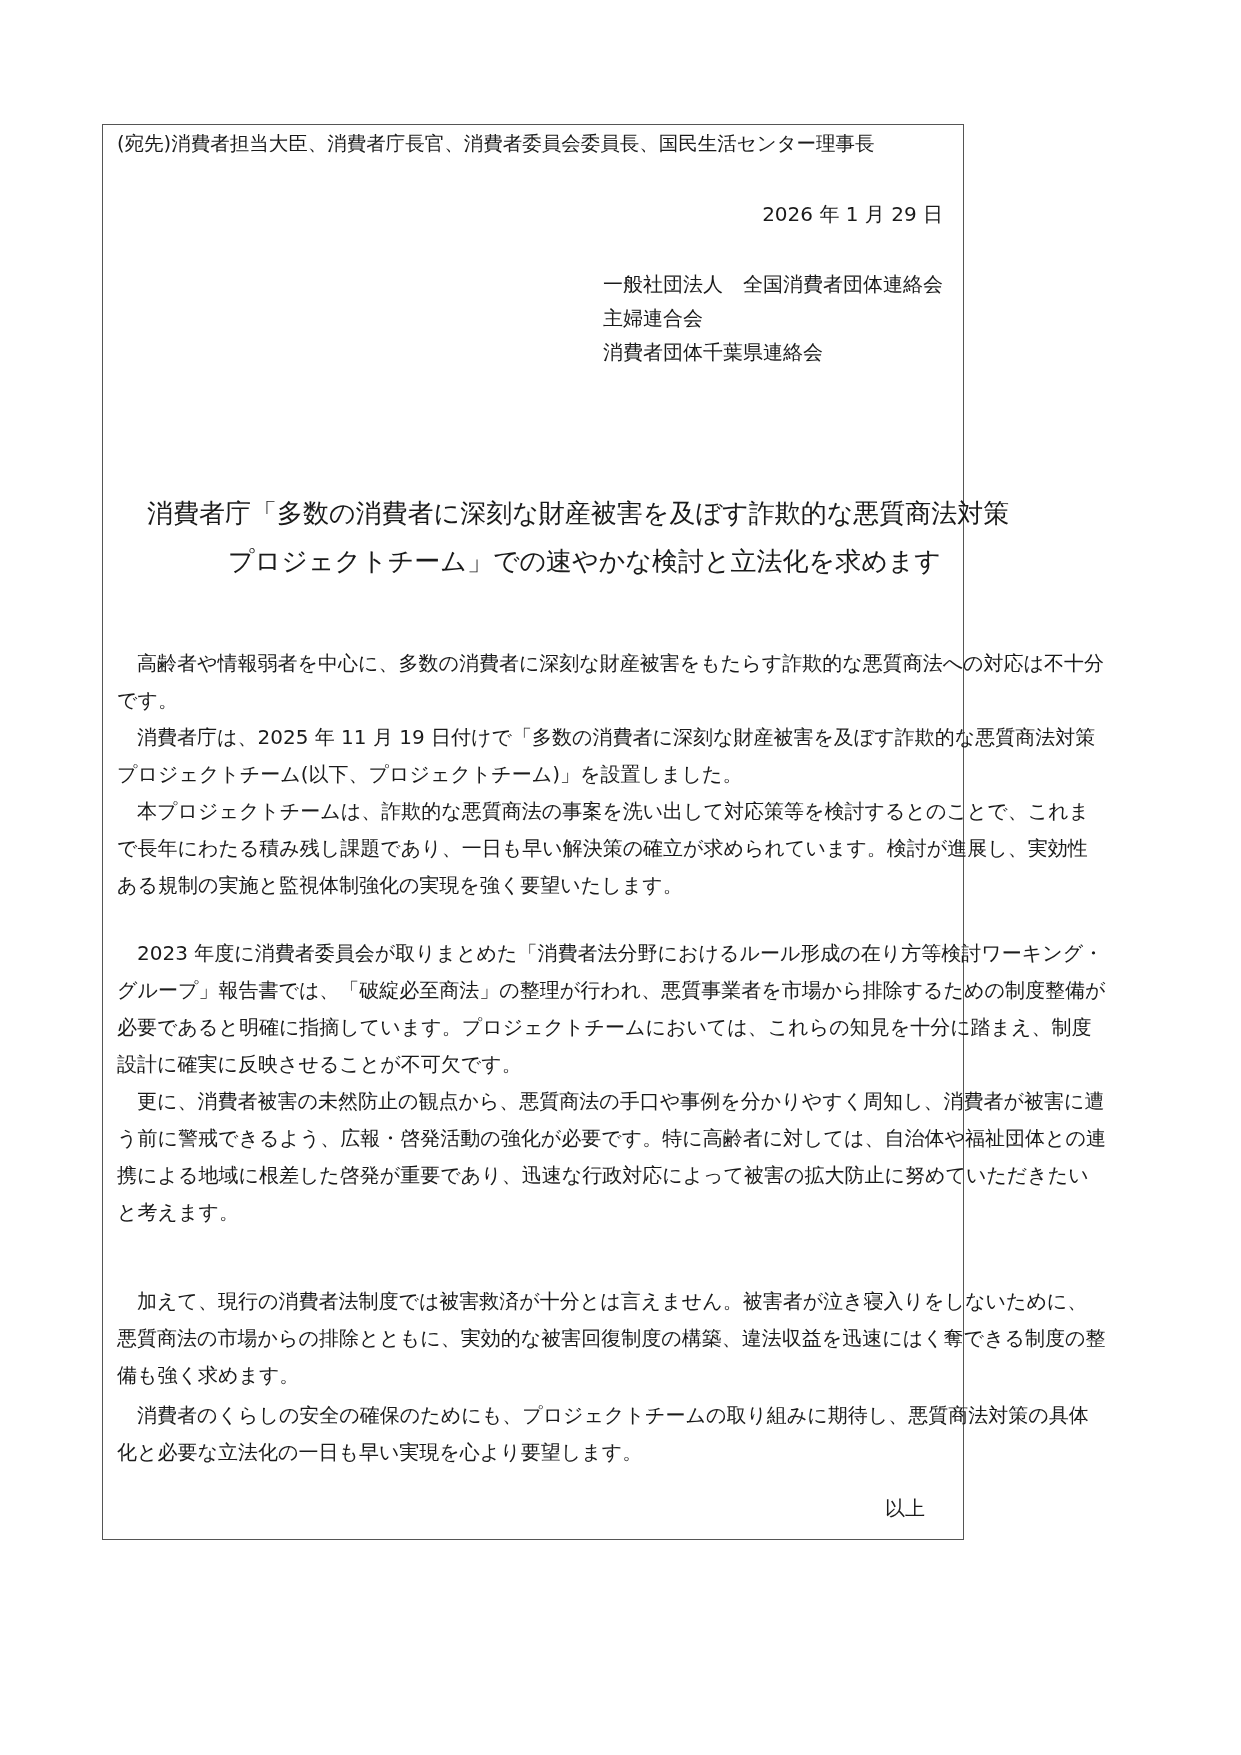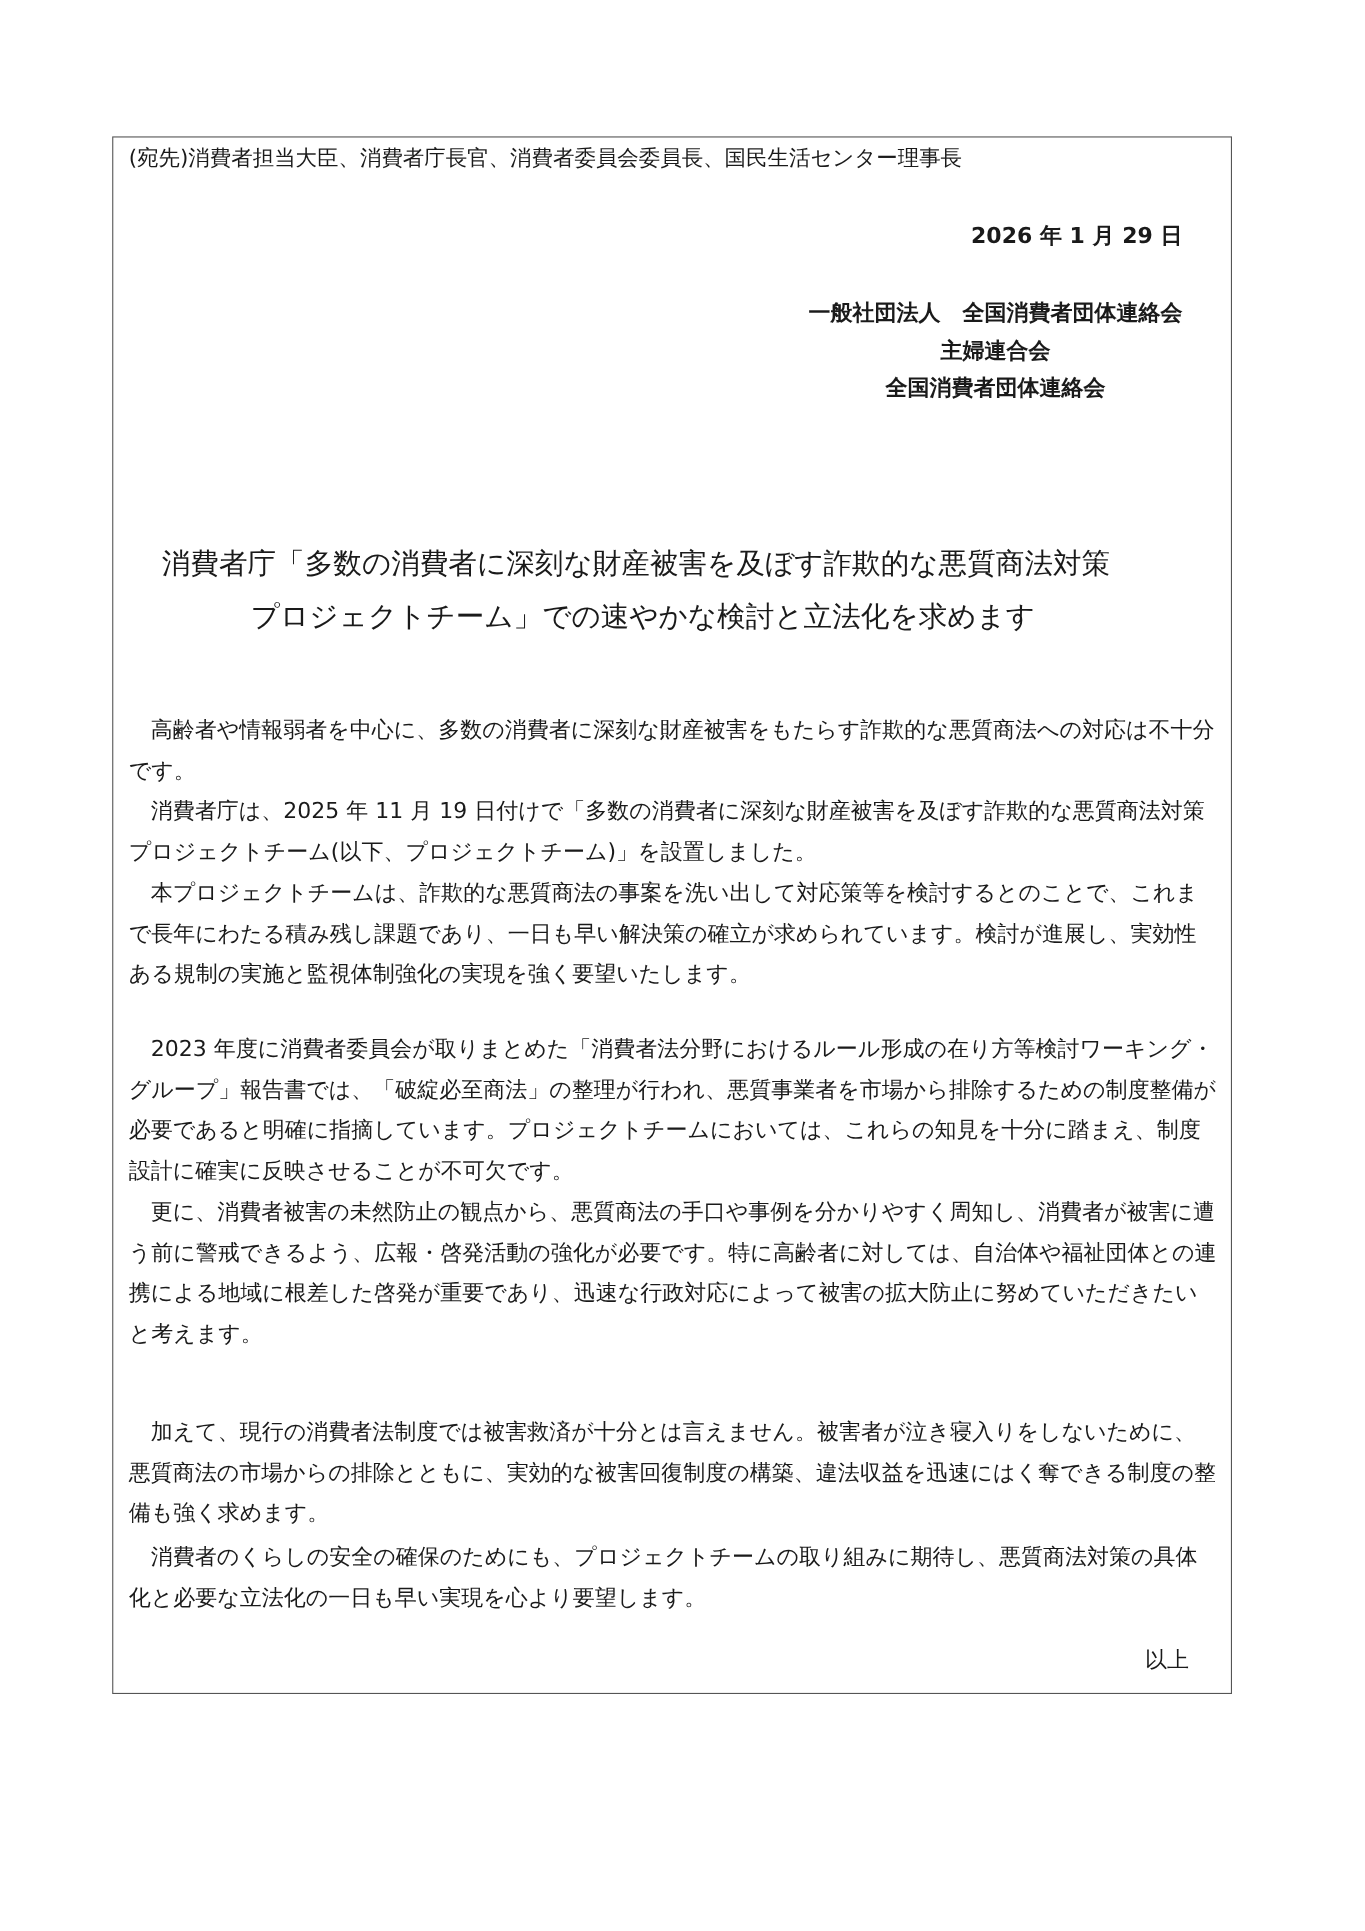--- a/index.html
+++ b/index.html
@@ -12,42 +12,41 @@
       height: 1755px;
       position: relative;
       overflow: hidden;
       font-family: "DejaVu Sans", "Liberation Sans", sans-serif;
       color: #1a1a1a;
     }
     .frame {
       position: absolute;
       left: 102px;
       top: 124px;
-      width: 1018px;
+      width: 862px;
       height: 1416px;
       border: 1.5px solid #555555;
       box-sizing: border-box;
     }
     .line {
       position: absolute;
       white-space: nowrap;
       font-size: 20px;
       line-height: 26px;
       letter-spacing: 0px;
     }
     .addressee {
       left: 14px;
       top: 6px;
       font-size: 19.5px;
     }
     .right-block {
       position: absolute;
-      right: 44px;
-      text-align: center;
-      font-weight: bold;
+      right: 20px;
+      text-align: left;
     }
     .date {
       top: 76px;
       font-size: 20px;
       line-height: 26px;
       white-space: nowrap;
     }
     .senders {
       top: 142px;
       font-size: 20px;
@@ -100,21 +99,21 @@
 
 <div class="frame">
 
   <div class="line addressee">(宛先)消費者担当大臣、消費者庁長官、消費者委員会委員長、国民生活センター理事長</div>
 
   <div class="right-block date">2026 年 1 月 29 日</div>
 
   <div class="right-block senders">
     <div>一般社団法人　全国消費者団体連絡会</div>
     <div>主婦連合会</div>
-    <div>全国消費者団体連絡会</div>
+    <div>消費者団体千葉県連絡会</div>
   </div>
 
   <div class="title">
     <div class="t1">消費者庁「多数の消費者に深刻な財産被害を及ぼす詐欺的な悪質商法対策</div>
     <div class="t2">プロジェクトチーム」での速やかな検討と立法化を求めます</div>
   </div>
 
   <div class="body-text sec1">
     <p>高齢者や情報弱者を中心に、多数の消費者に深刻な財産被害をもたらす詐欺的な悪質商法への対応は不十分です。</p>
     <p>消費者庁は、2025 年 11 月 19 日付けで「多数の消費者に深刻な財産被害を及ぼす詐欺的な悪質商法対策プロジェクトチーム(以下、プロジェクトチーム)」を設置しました。</p>

